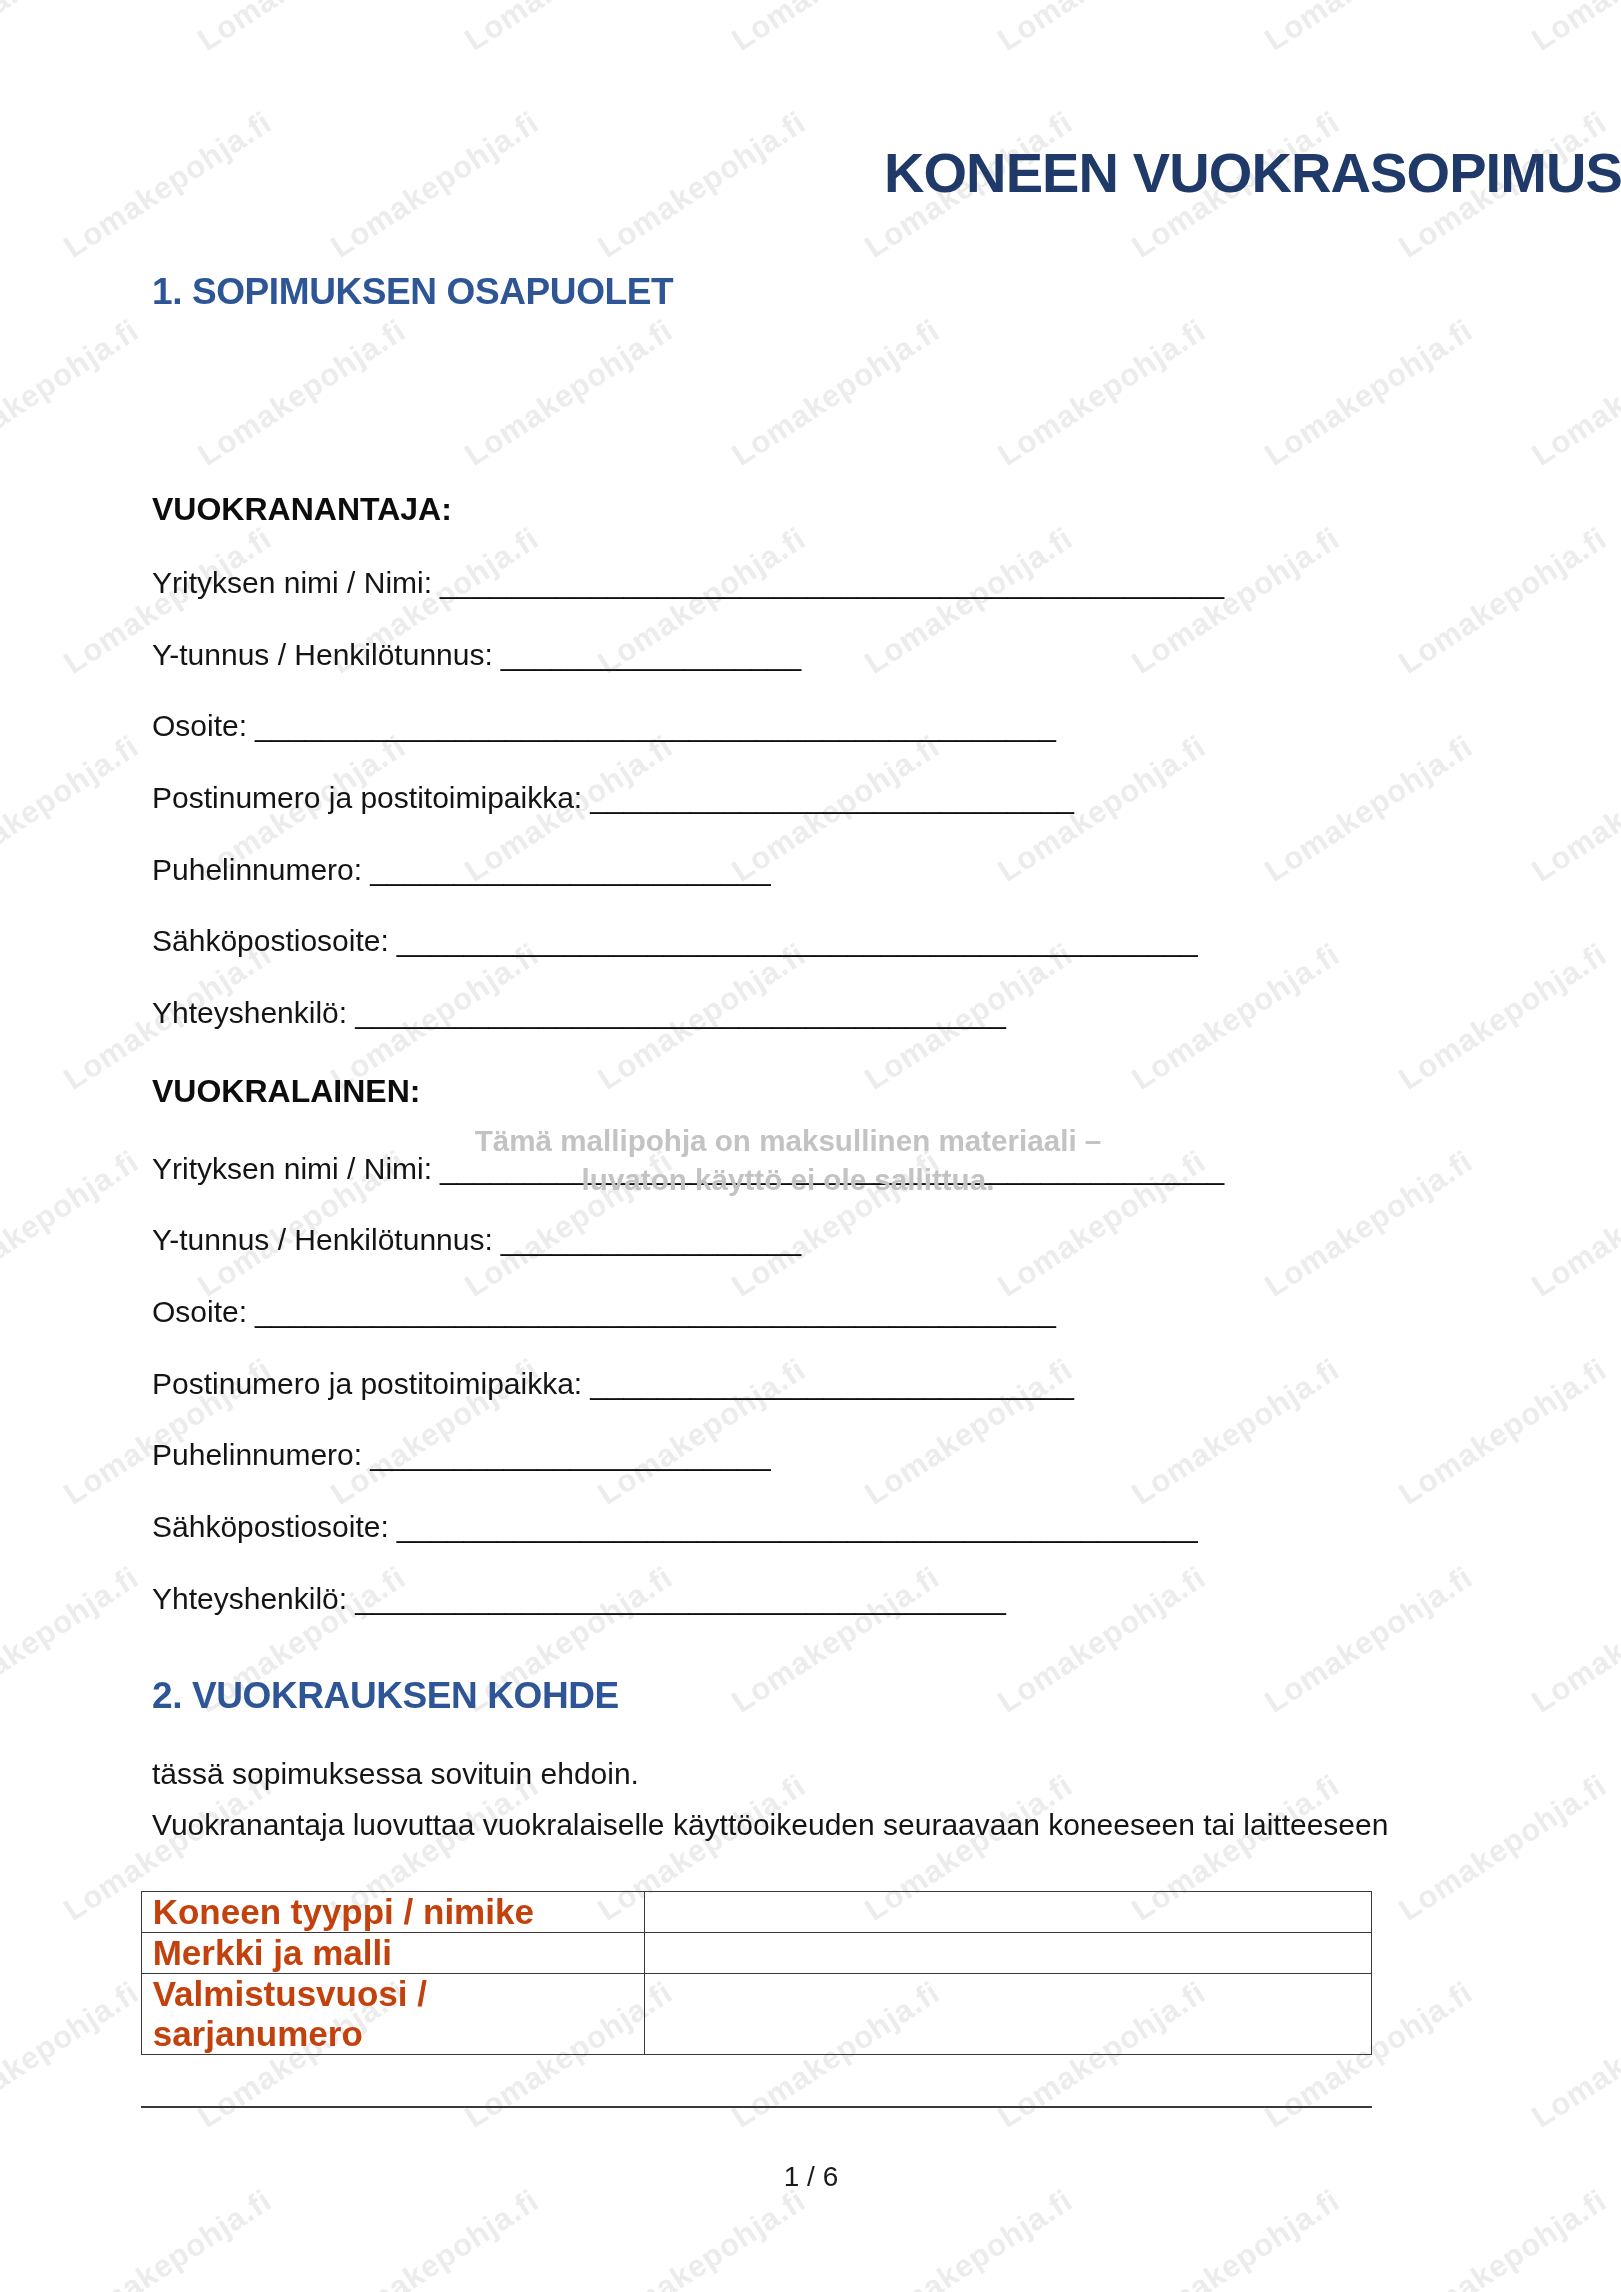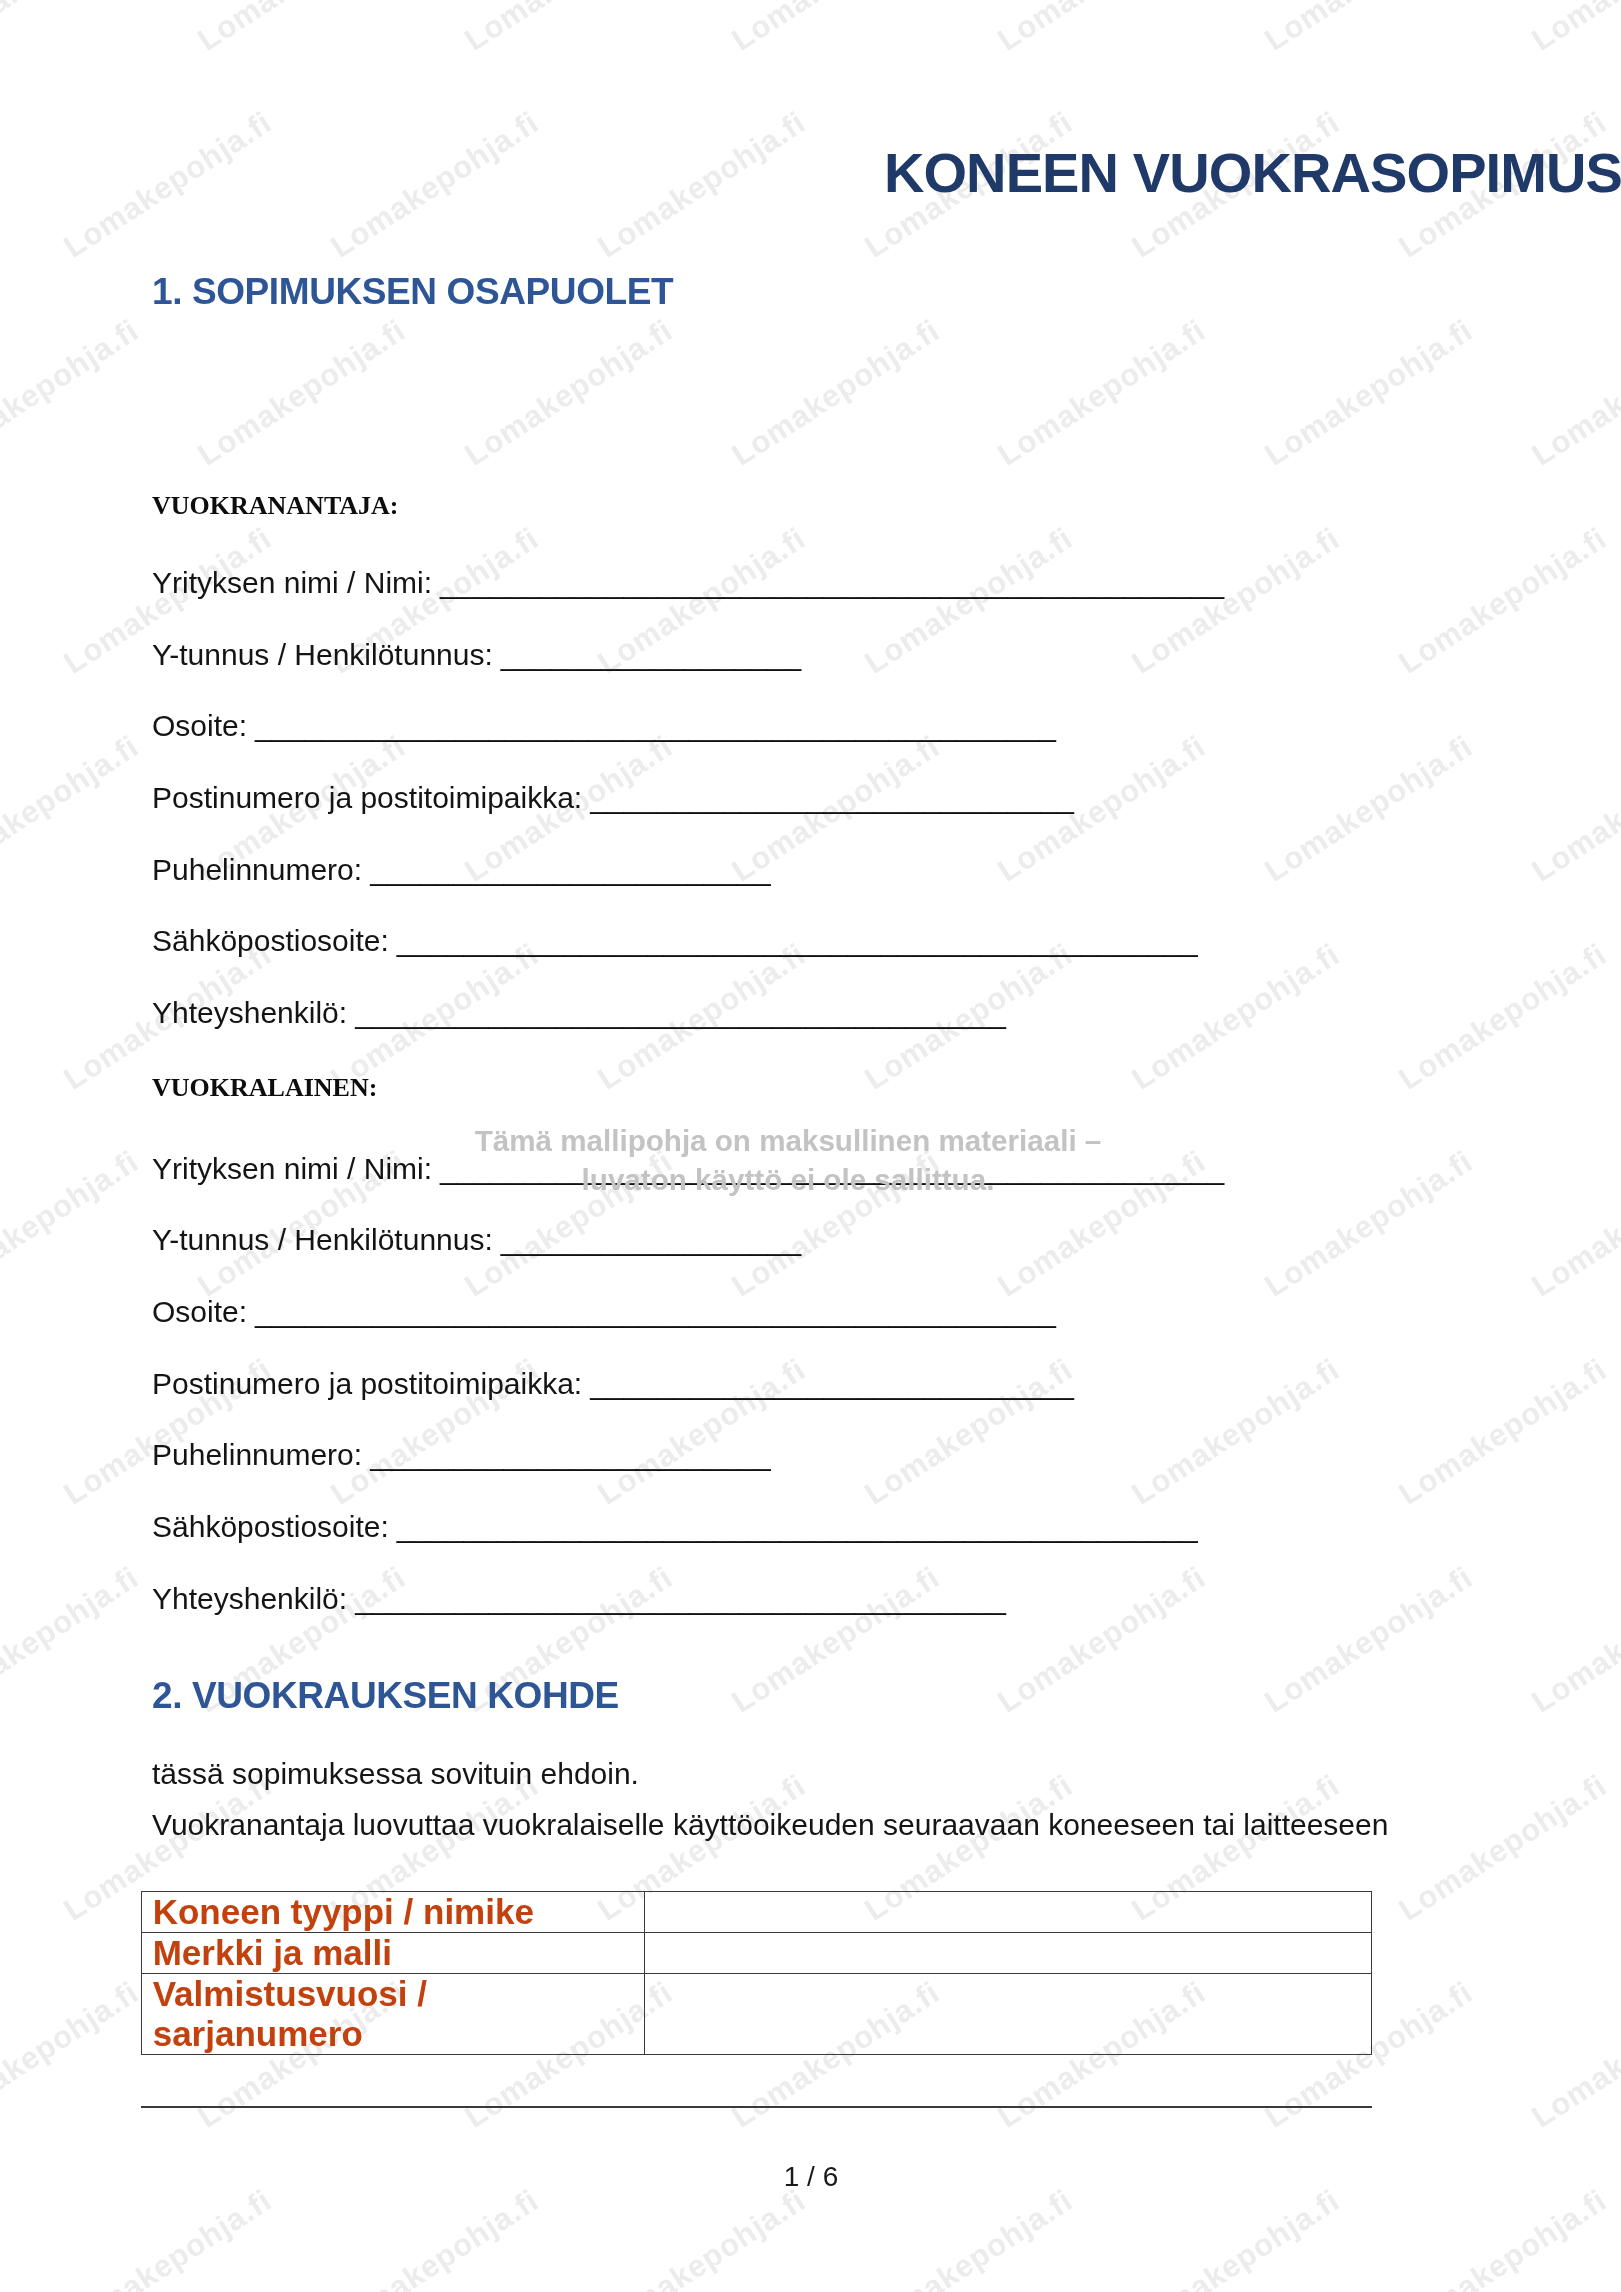--- a/index.html
+++ b/index.html
@@ -7,21 +7,21 @@
         font-family:"Liberation Sans","DejaVu Sans",sans-serif;color:#111;}
   
   #wm-layer{position:absolute;inset:0;z-index:1;}
   .wm{position:absolute;font-weight:bold;font-size:31px;color:var(--wm-gray,#ececec);
       transform:rotate(-33deg);white-space:nowrap;letter-spacing:0.9px;}
   .title{position:absolute;top:140px;left:0;width:100%;text-align:right;
          font-size:56px;font-weight:bold;color:var(--title-blue,#1f3a68);letter-spacing:-0.9px;z-index:2;}
   .h1{position:absolute;left:152px;font-size:37px;font-weight:bold;
       color:var(--heading-blue,#2e5596);letter-spacing:-0.4px;z-index:2;}
   .para{position:absolute;left:152px;font-size:30px;line-height:51px;color:#151515;z-index:2;}
-  .rolelabel{position:absolute;left:152px;font-size:26px;font-weight:bold;color:#0d0d0d;z-index:2;font-family:Liberation Serif, serif;}
+  .rolelabel{position:absolute;left:152px;font-size:32px;font-weight:bold;color:#0d0d0d;z-index:2;}
   .field{position:absolute;left:152px;font-size:30px;white-space:nowrap;color:#141414;z-index:2;}
   .field .blank{margin-left:8px;letter-spacing:0;color:#111;}
   .notice{position:absolute;top:1121px;left:0;width:1576px;text-align:center;font-size:29.6px;
           font-weight:bold;color:var(--notice-gray,#c3c3c3);line-height:39px;z-index:3;}
   table.kohde{position:absolute;top:1891px;left:141px;width:1231px;border-collapse:collapse;
               background:transparent;z-index:2;}
   table.kohde td{border:1.8px solid #3a3a3a;height:39px;padding:0 5.4px 0 10.7px;font-size:35px;color:#c2410c;}
   table.kohde td.lab{width:486px;font-weight:bold;}
   .tbl-underline{position:absolute;top:2106px;left:141px;width:1231px;height:1.8px;background:#3a3a3a;z-index:2;}
   .pagenum{position:absolute;top:2161px;left:0;width:100%;text-align:center;font-size:28px;color:#1a1a1a;z-index:2;}

